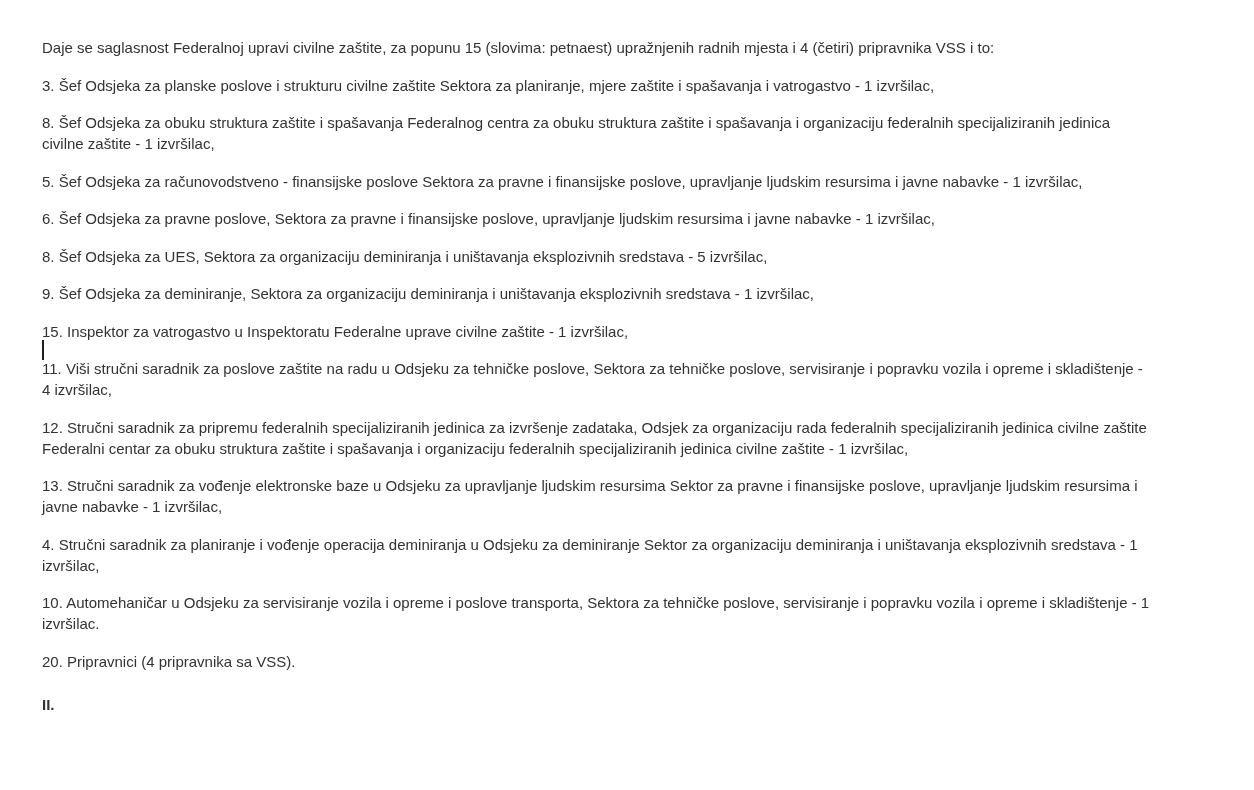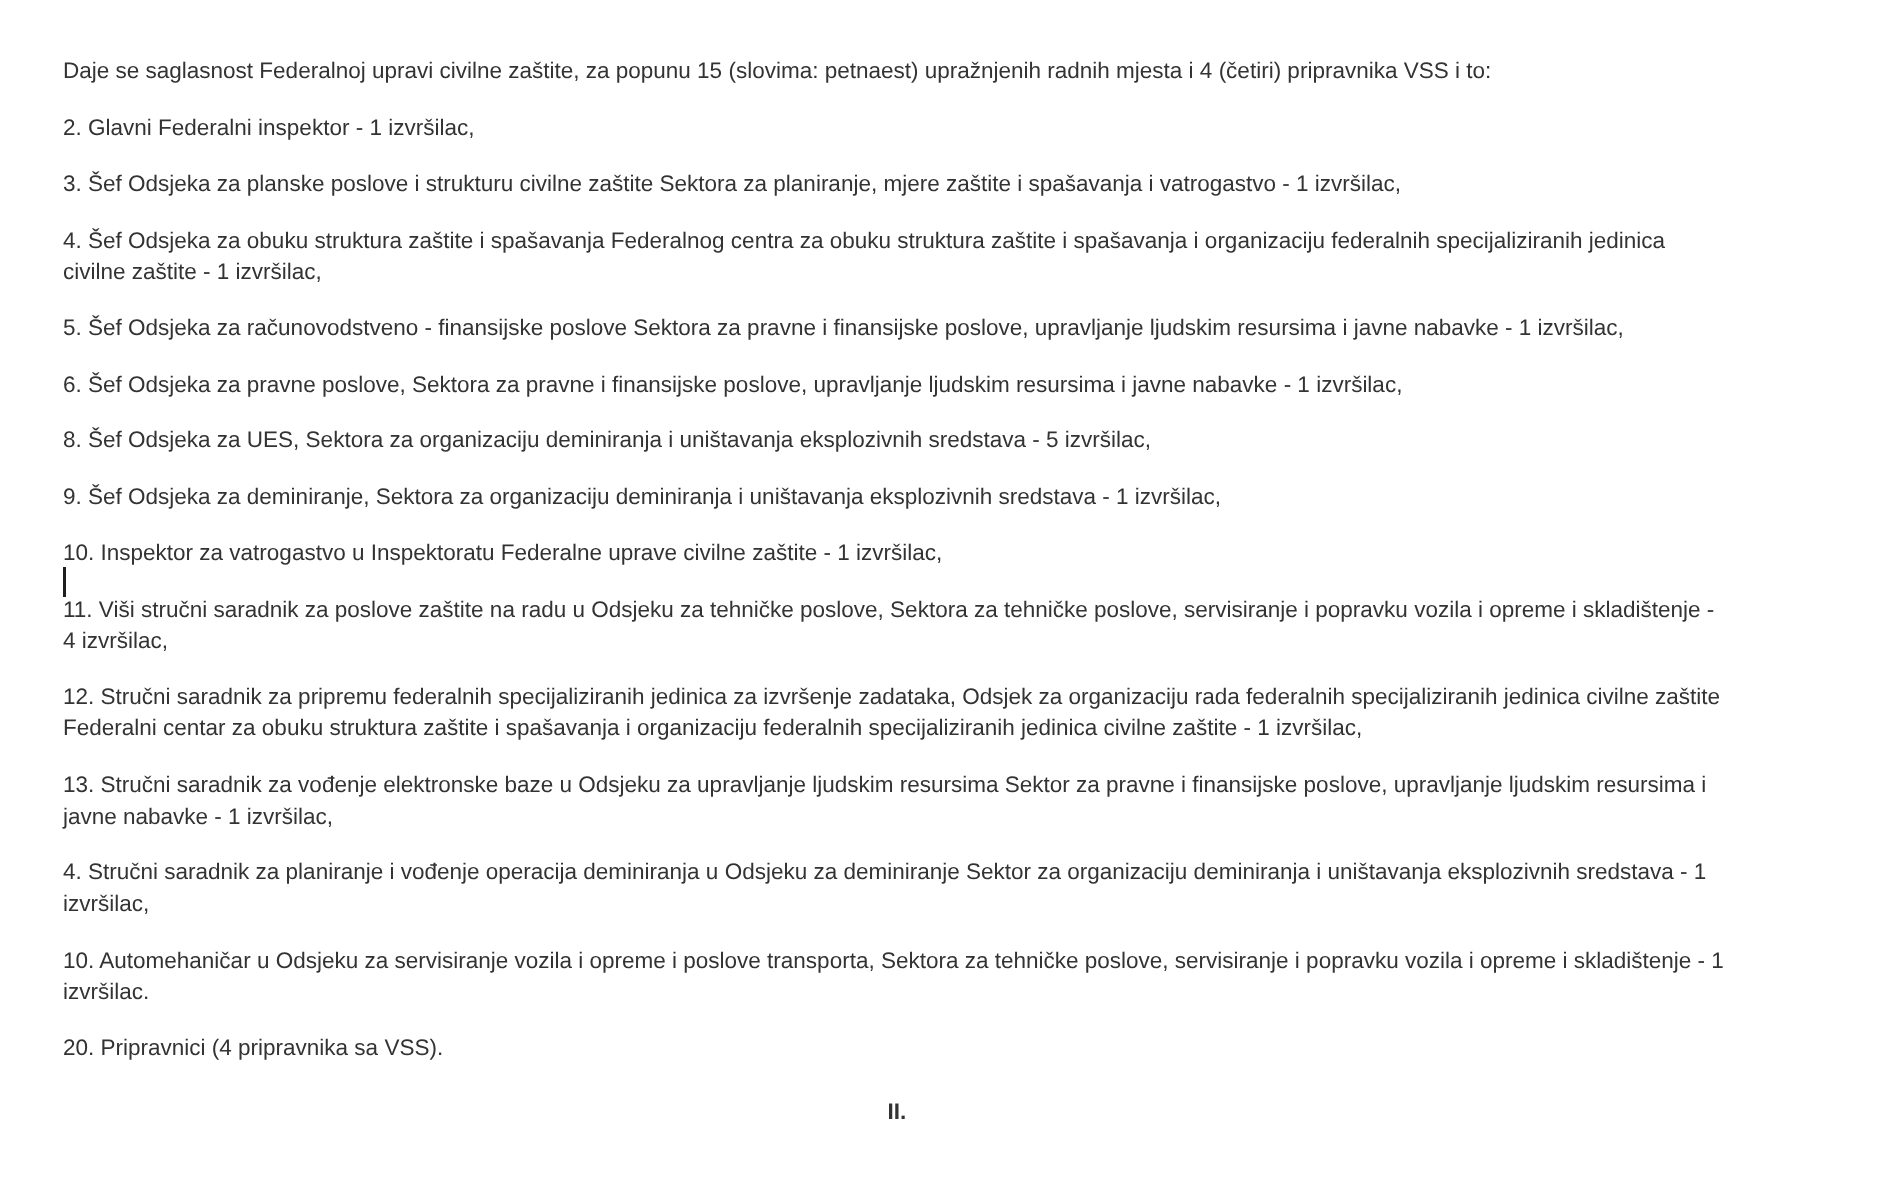--- a/index.html
+++ b/index.html
@@ -35,38 +35,36 @@
   .caret {
     position: absolute;
     left: 0;
     top: -18px;
     width: 2px;
     height: 20px;
     background: #1f1f1f;
   }
   .section-heading {
     font-weight: bold;
-    text-align: center;
     margin: 22px 0 47px 0 !important;
   }
 </style>
 </head>
 <body>
 
 <div class="doc-surface">
   <p>Daje se saglasnost Federalnoj upravi civilne zaštite, za popunu 15 (slovima: petnaest) upražnjenih radnih mjesta i 4 (četiri) pripravnika VSS i to:</p>
 
-  <p>2. Glavni Federalni inspektor - 1 izvršilac,</p>
   <p>3. Šef Odsjeka za planske poslove i strukturu civilne zaštite Sektora za planiranje, mjere zaštite i spašavanja i vatrogastvo - 1 izvršilac,</p>
-  <p>4. Šef Odsjeka za obuku struktura zaštite i spašavanja Federalnog centra za obuku struktura zaštite i spašavanja i organizaciju federalnih specijaliziranih jedinica civilne zaštite - 1 izvršilac,</p>
+  <p>8. Šef Odsjeka za obuku struktura zaštite i spašavanja Federalnog centra za obuku struktura zaštite i spašavanja i organizaciju federalnih specijaliziranih jedinica civilne zaštite - 1 izvršilac,</p>
   <p>5. Šef Odsjeka za računovodstveno - finansijske poslove Sektora za pravne i finansijske poslove, upravljanje ljudskim resursima i javne nabavke - 1 izvršilac,</p>
   <p>6. Šef Odsjeka za pravne poslove, Sektora za pravne i finansijske poslove, upravljanje ljudskim resursima i javne nabavke - 1 izvršilac,</p>
   <p>8. Šef Odsjeka za UES, Sektora za organizaciju deminiranja i uništavanja eksplozivnih sredstava - 5 izvršilac,</p>
   <p>9. Šef Odsjeka za deminiranje, Sektora za organizaciju deminiranja i uništavanja eksplozivnih sredstava - 1 izvršilac,</p>
-  <p>10. Inspektor za vatrogastvo u Inspektoratu Federalne uprave civilne zaštite - 1 izvršilac,</p>
+  <p>15. Inspektor za vatrogastvo u Inspektoratu Federalne uprave civilne zaštite - 1 izvršilac,</p>
 
   <div class="caret-line">
     <span class="caret"></span>
   </div>
 
   <p>11. Viši stručni saradnik za poslove zaštite na radu u Odsjeku za tehničke poslove, Sektora za tehničke poslove, servisiranje i popravku vozila i opreme i skladištenje - 4 izvršilac,</p>
   <p>12. Stručni saradnik za pripremu federalnih specijaliziranih jedinica za izvršenje zadataka, Odsjek za organizaciju rada federalnih specijaliziranih jedinica civilne zaštite Federalni centar za obuku struktura zaštite i spašavanja i organizaciju federalnih specijaliziranih jedinica civilne zaštite - 1 izvršilac,</p>
   <p>13. Stručni saradnik za vođenje elektronske baze u Odsjeku za upravljanje ljudskim resursima Sektor za pravne i finansijske poslove, upravljanje ljudskim resursima i javne nabavke - 1 izvršilac,</p>
   <p>4. Stručni saradnik za planiranje i vođenje operacija deminiranja u Odsjeku za deminiranje Sektor za organizaciju deminiranja i uništavanja eksplozivnih sredstava - 1 izvršilac,</p>
   <p>10. Automehaničar u Odsjeku za servisiranje vozila i opreme i poslove transporta, Sektora za tehničke poslove, servisiranje i popravku vozila i opreme i skladištenje - 1 izvršilac.</p>

